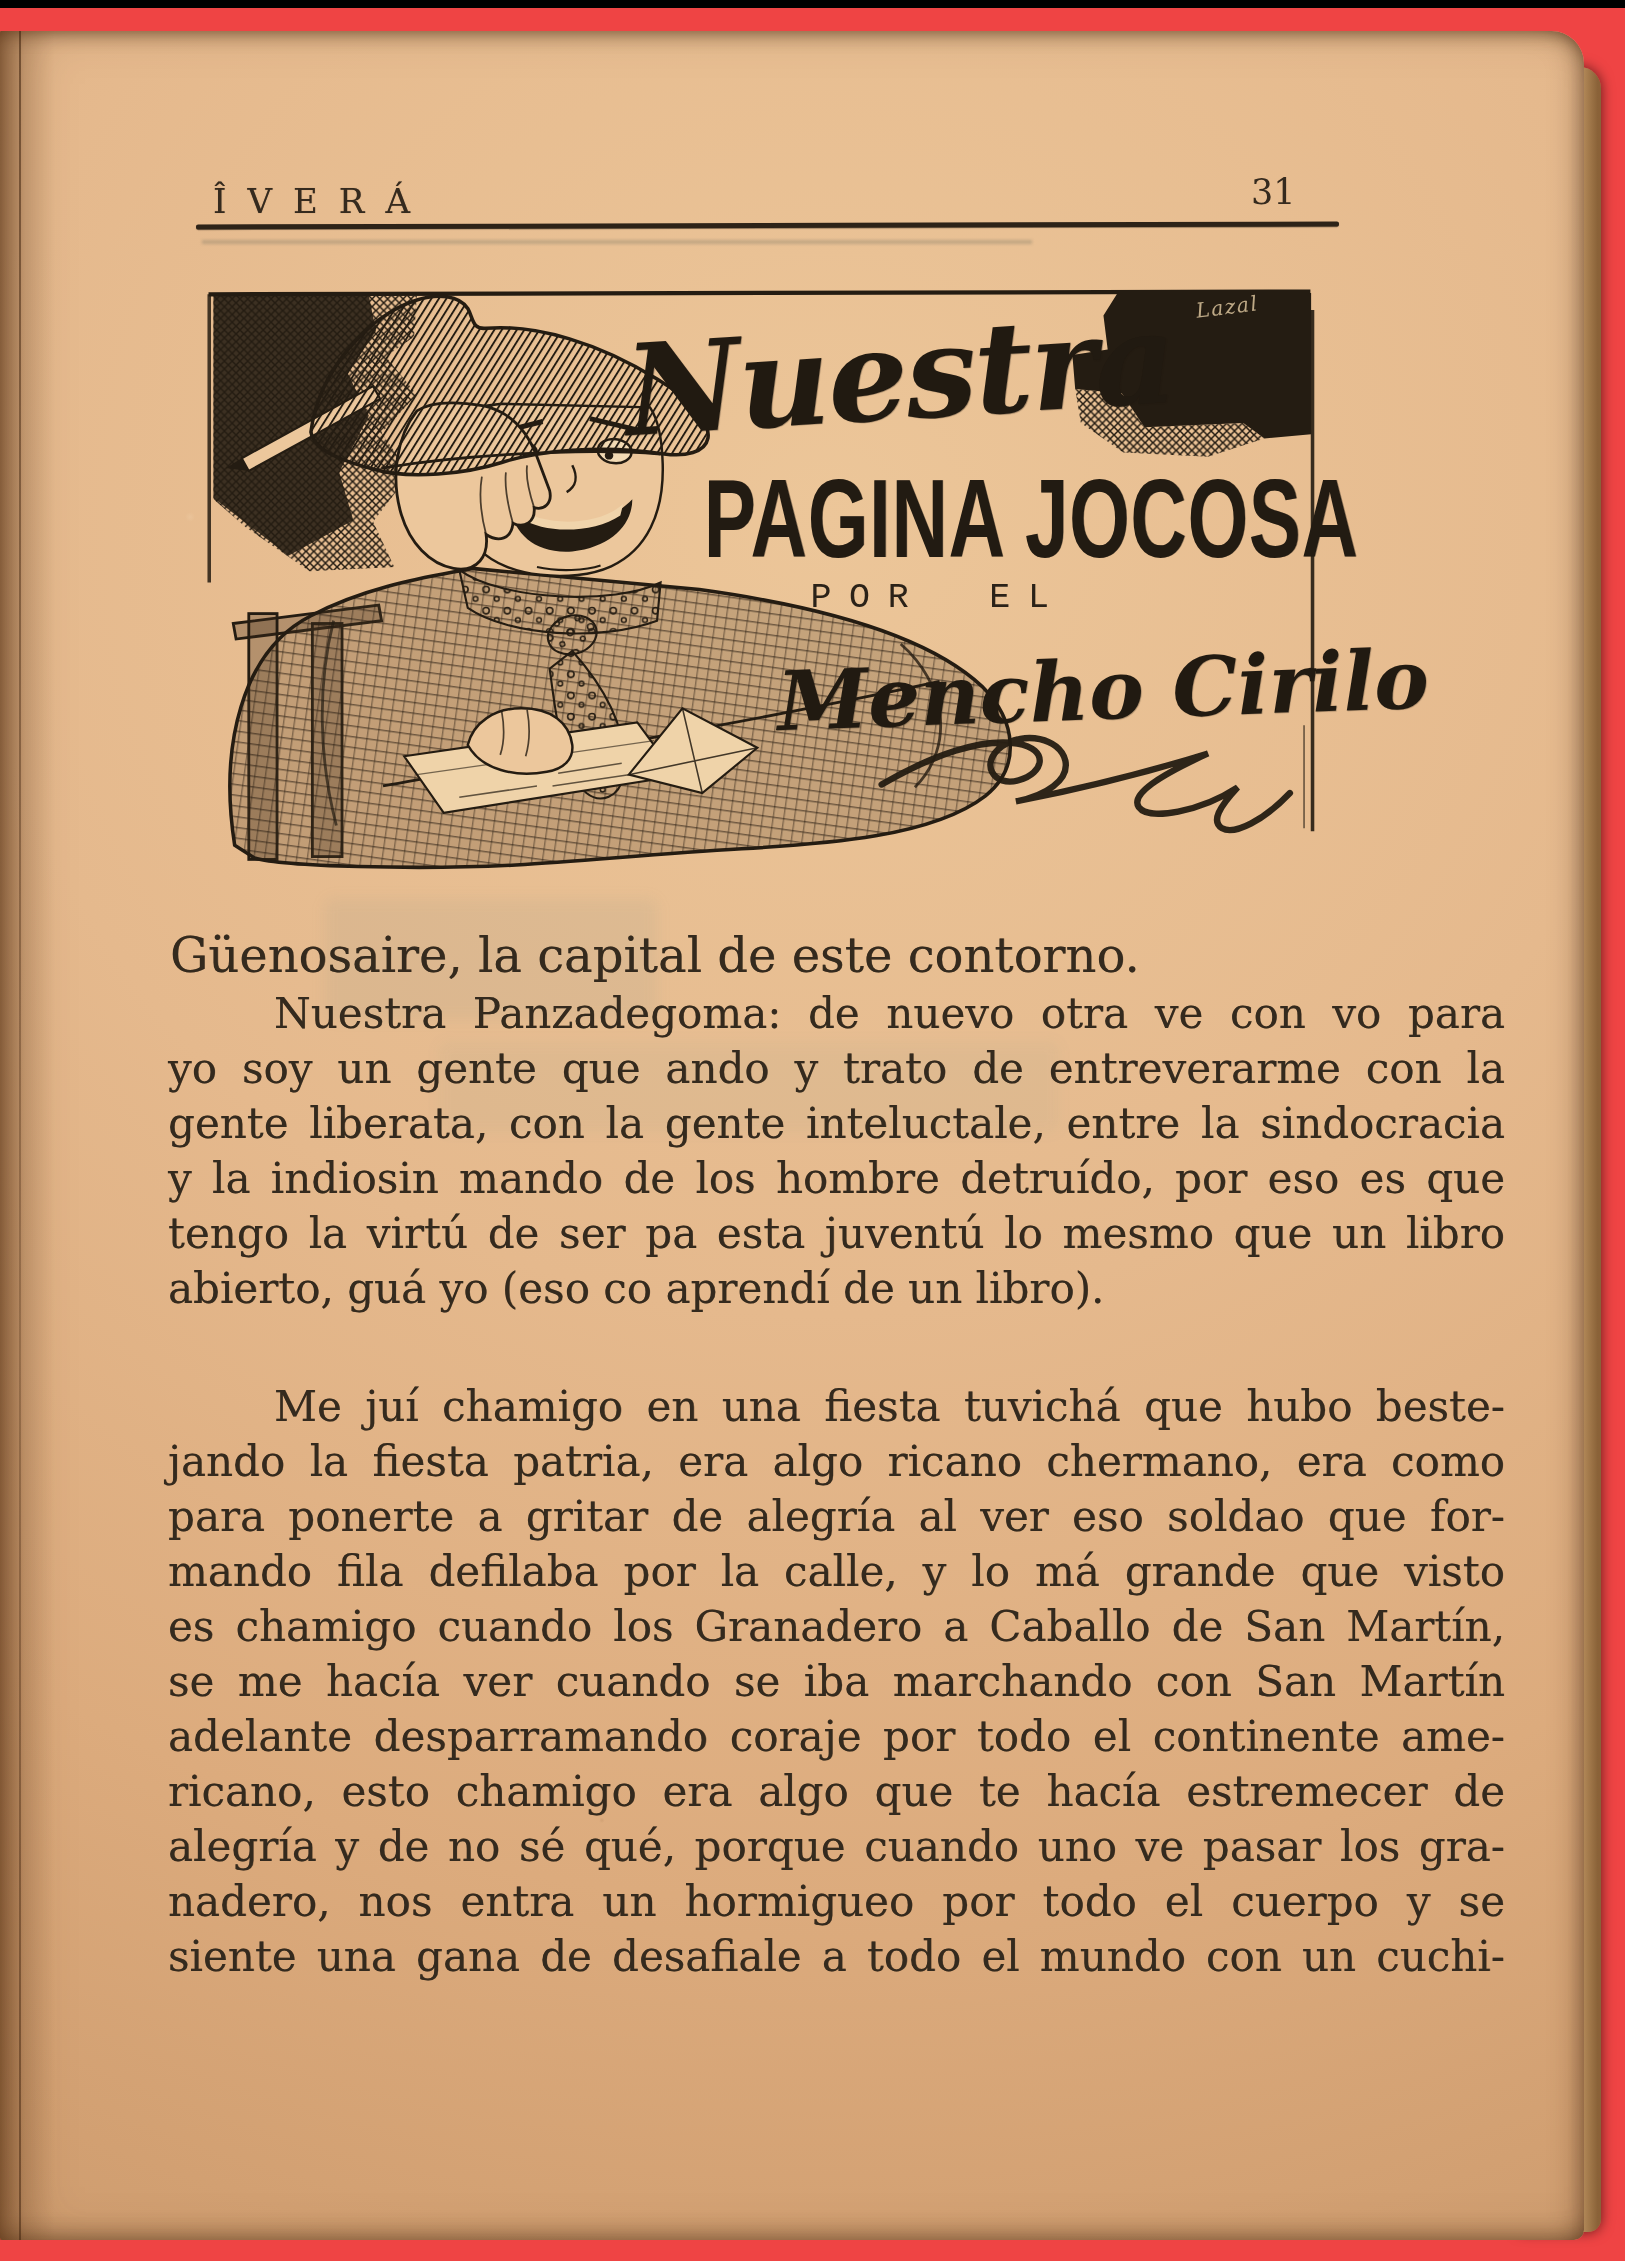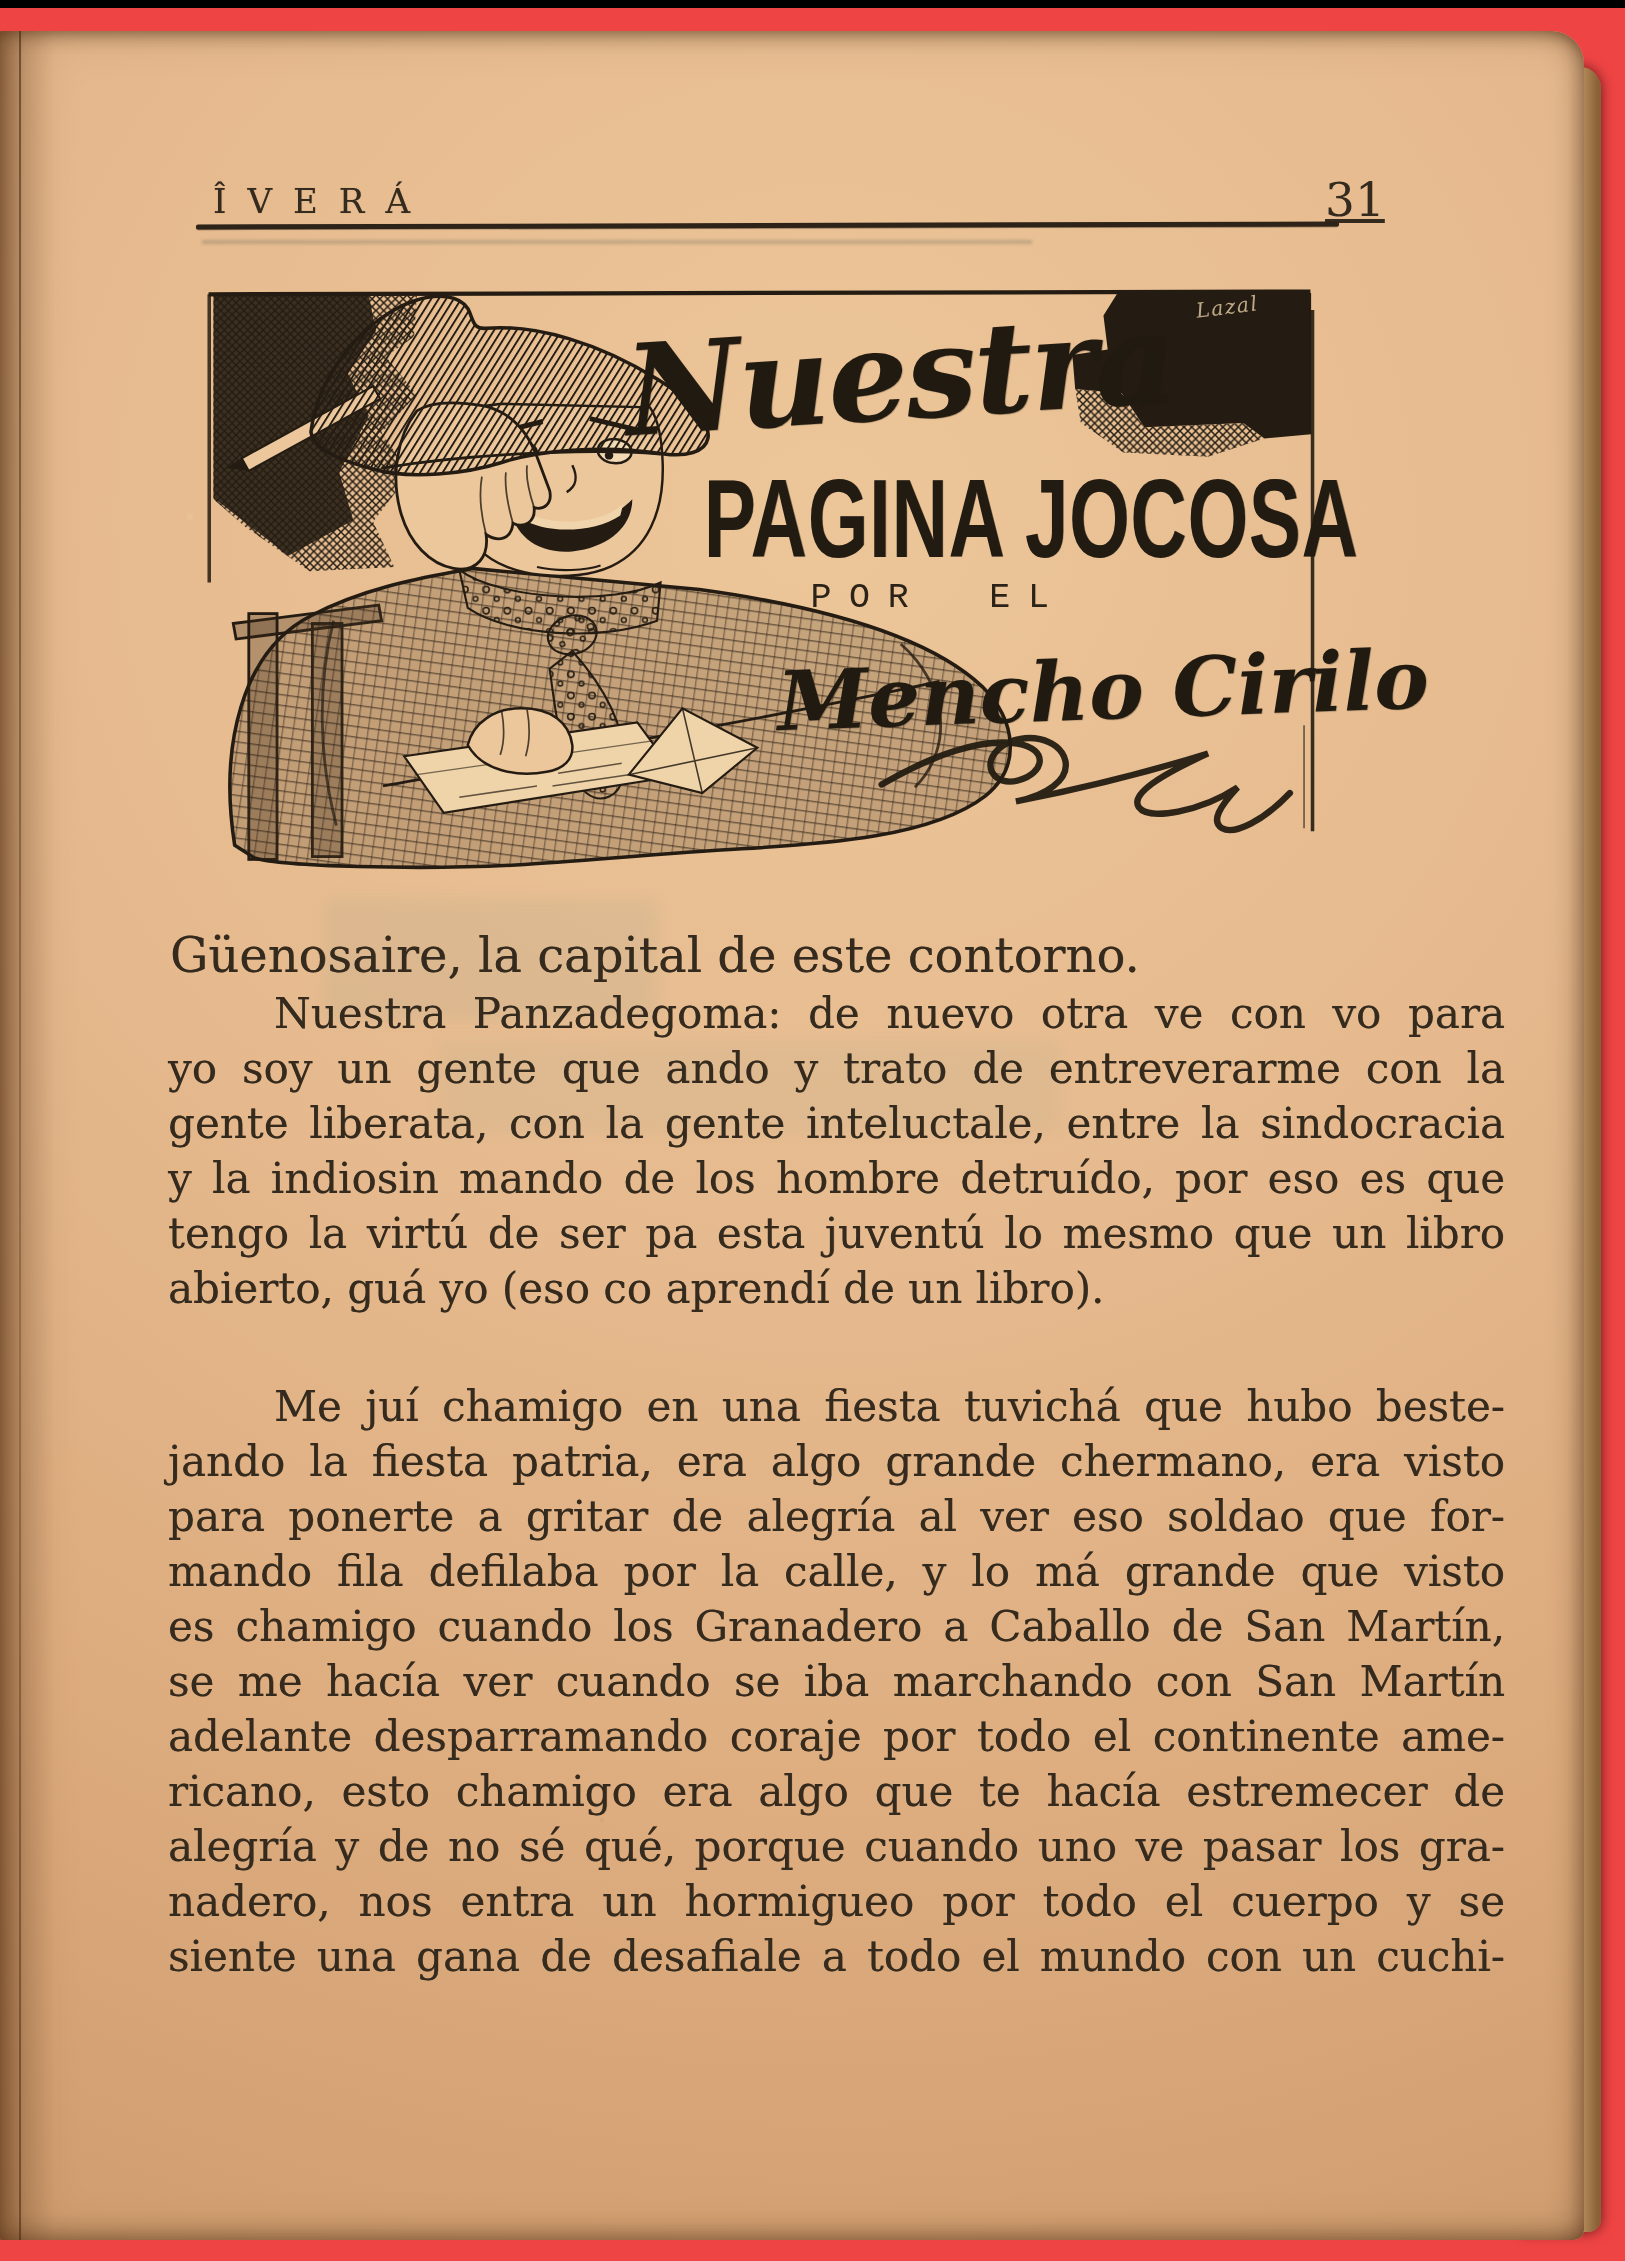--- a/index.html
+++ b/index.html
@@ -25,21 +25,21 @@
           inset 0 -12.7px 24px -11.3px rgba(55,28,8,.45);}
   
   .gutter{position:absolute;left:0;top:0;width:55px;height:100%;
           background:linear-gradient(90deg,rgba(96,56,24,.5),rgba(96,56,24,.16) 45%,transparent);}
   .crease{position:absolute;left:19px;top:0;width:2.1px;height:100%;
           background:linear-gradient(180deg,rgba(60,32,12,.55),rgba(60,32,12,.25) 60%,rgba(60,32,12,.5));
           filter:blur(0.7px);}
   
   .journal{position:absolute;left:213px;top:150px;font-size:34px;letter-spacing:21px;
            color:#352a1e;text-shadow:0 0 0.7px rgba(53,42,30,.5);}
-  .pagenum{position:absolute;left:1325px;top:141px;font-size:47px;color:#352a1e;text-decoration:underline;}
+  .pagenum{position:absolute;left:1251px;top:141px;font-size:35px;color:#352a1e;}
   .rule{position:absolute;left:196px;top:192px;width:1143px;height:5px;background:#2d2318;
         transform:rotate(-.15deg);border-radius:2.1px;box-shadow:0 0.7px 0.7px rgba(45,35,24,.5);}
   .rule-echo{position:absolute;left:202px;top:209px;width:830px;height:3.5px;
              background:rgba(75,88,78,.25);filter:blur(1.4px);}
   
   .ghost{position:absolute;background:rgba(125,150,135,.10);filter:blur(7px);border-radius:8.5px;}
   
   .plate-svg{position:absolute;left:205px;top:256px;width:1116px;height:608px;}
   
   .t-script{position:absolute;left:625px;top:270px;width:537px;text-align:center;
@@ -189,21 +189,21 @@
     <div class="para para-1">
         <div class="line">Nuestra Panzadegoma: de nuevo otra ve con vo para</div>
         <div class="line">yo soy un gente que ando y trato de entreverarme con la</div>
         <div class="line">gente liberata, con la gente inteluctale, entre la sindocracia</div>
         <div class="line">y la indiosin mando de los hombre detruído, por eso es que</div>
         <div class="line">tengo la virtú de ser pa esta juventú lo mesmo que un libro</div>
         <div class="line last">abierto, guá yo (eso co aprendí de un libro).</div>
       </div>
     <div class="para para-2">
         <div class="line">Me juí chamigo en una fiesta tuvichá que hubo beste-</div>
-        <div class="line">jando la fiesta patria, era algo grande chermano, era visto</div>
+        <div class="line">jando la fiesta patria, era algo ricano chermano, era como</div>
         <div class="line">para ponerte a gritar de alegría al ver eso soldao que for-</div>
         <div class="line">mando fila defilaba por la calle, y lo má grande que visto</div>
         <div class="line">es chamigo cuando los Granadero a Caballo de San Martín,</div>
         <div class="line">se me hacía ver cuando se iba marchando con San Martín</div>
         <div class="line">adelante desparramando coraje por todo el continente ame-</div>
         <div class="line">ricano, esto chamigo era algo que te hacía estremecer de</div>
         <div class="line">alegría y de no sé qué, porque cuando uno ve pasar los gra-</div>
         <div class="line">nadero, nos entra un hormigueo por todo el cuerpo y se</div>
         <div class="line">siente una gana de desafiale a todo el mundo con un cuchi-</div>
       </div>

